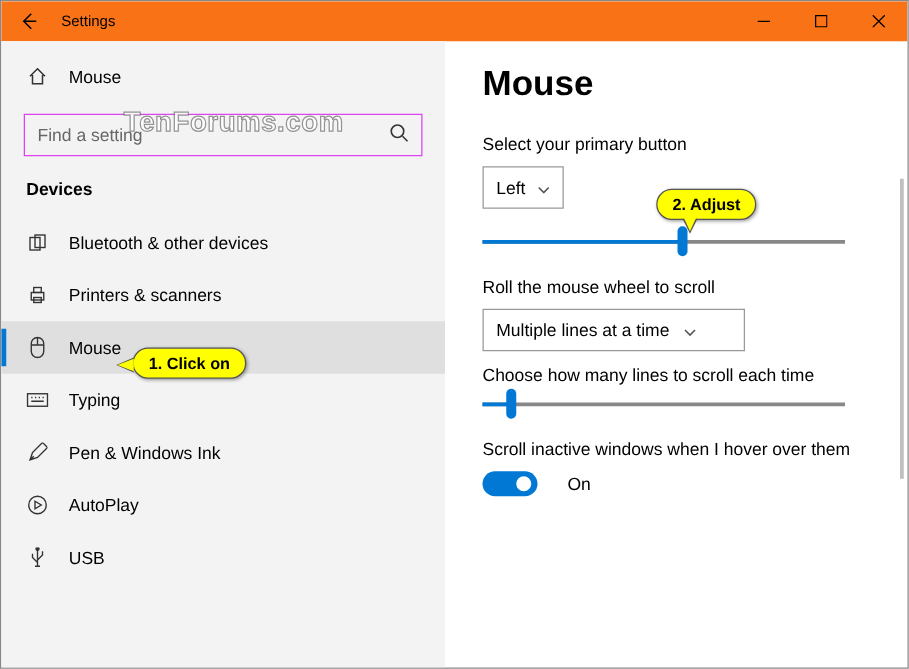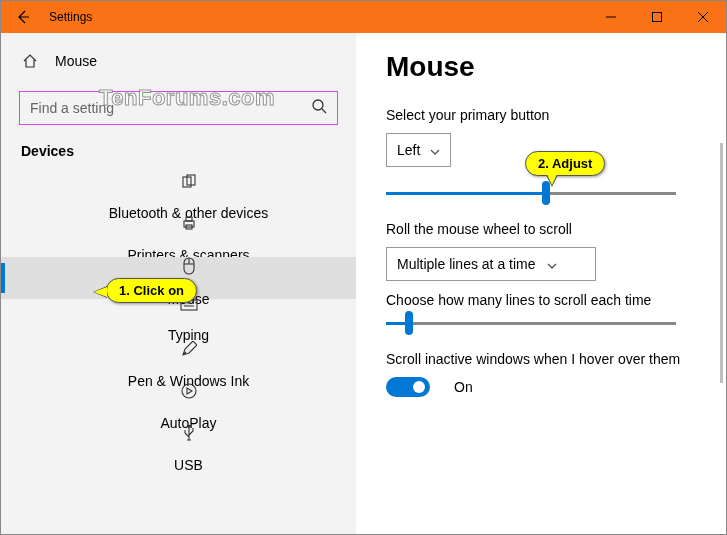--- a/index.html
+++ b/index.html
@@ -17,21 +17,21 @@
 .home-row { display: flex; align-items: center; height: 40px; padding-left: 20px; gap: 16px; margin-bottom: 10px; }
 .home-row .icon { width: 18px; display: flex; justify-content: center; }
 .home-row .label { font-size: 14px; }
 
 .searchbox { margin: 0 18px 18px 18px; border: 1px solid #d946ef; height: 34px; display: flex; align-items: center; padding: 0 10px; justify-content: space-between; background: #f3f3f3; }
 .searchbox .placeholder { color: #666; font-size: 14px; }
 .searchbox .sicon { color: #333; }
 
 .section-header { font-weight: 600; font-size: 14px; padding-left: 20px; margin-bottom: 14px; }
 
-.nav-item { display: flex; align-items: center; height: 42px; padding-left: 20px; gap: 16px; font-size: 14px; cursor: pointer; position: relative; flex-direction: column; }
+.nav-item { display: flex; align-items: center; height: 42px; padding-left: 20px; gap: 16px; font-size: 14px; cursor: pointer; position: relative; }
 .nav-item .icon { width: 18px; display: flex; justify-content: center; color: #333; }
 .nav-item.selected { background: #dfdfdf; }
 .nav-item.selected::before { content: ""; position: absolute; left: 0; top: 6px; bottom: 6px; width: 4px; background: #0078d4; }
 
 .main { flex: 1; padding: 18px 0 0 30px; position: relative; overflow-y: auto; }
 .main h1 { font-weight: 600; font-size: 28px; margin-bottom: 24px; }
 .section-label { font-size: 14px; margin-bottom: 10px; display: block; }
 .highlight { background: #ffff00; padding: 0px 2px; }
 
 .dropdown { height: 34px; border: 1px solid #999; display: inline-flex; align-items: center; padding: 0 10px; gap: 10px; font-size: 14px; margin-bottom: 11px; background: #fff; }

